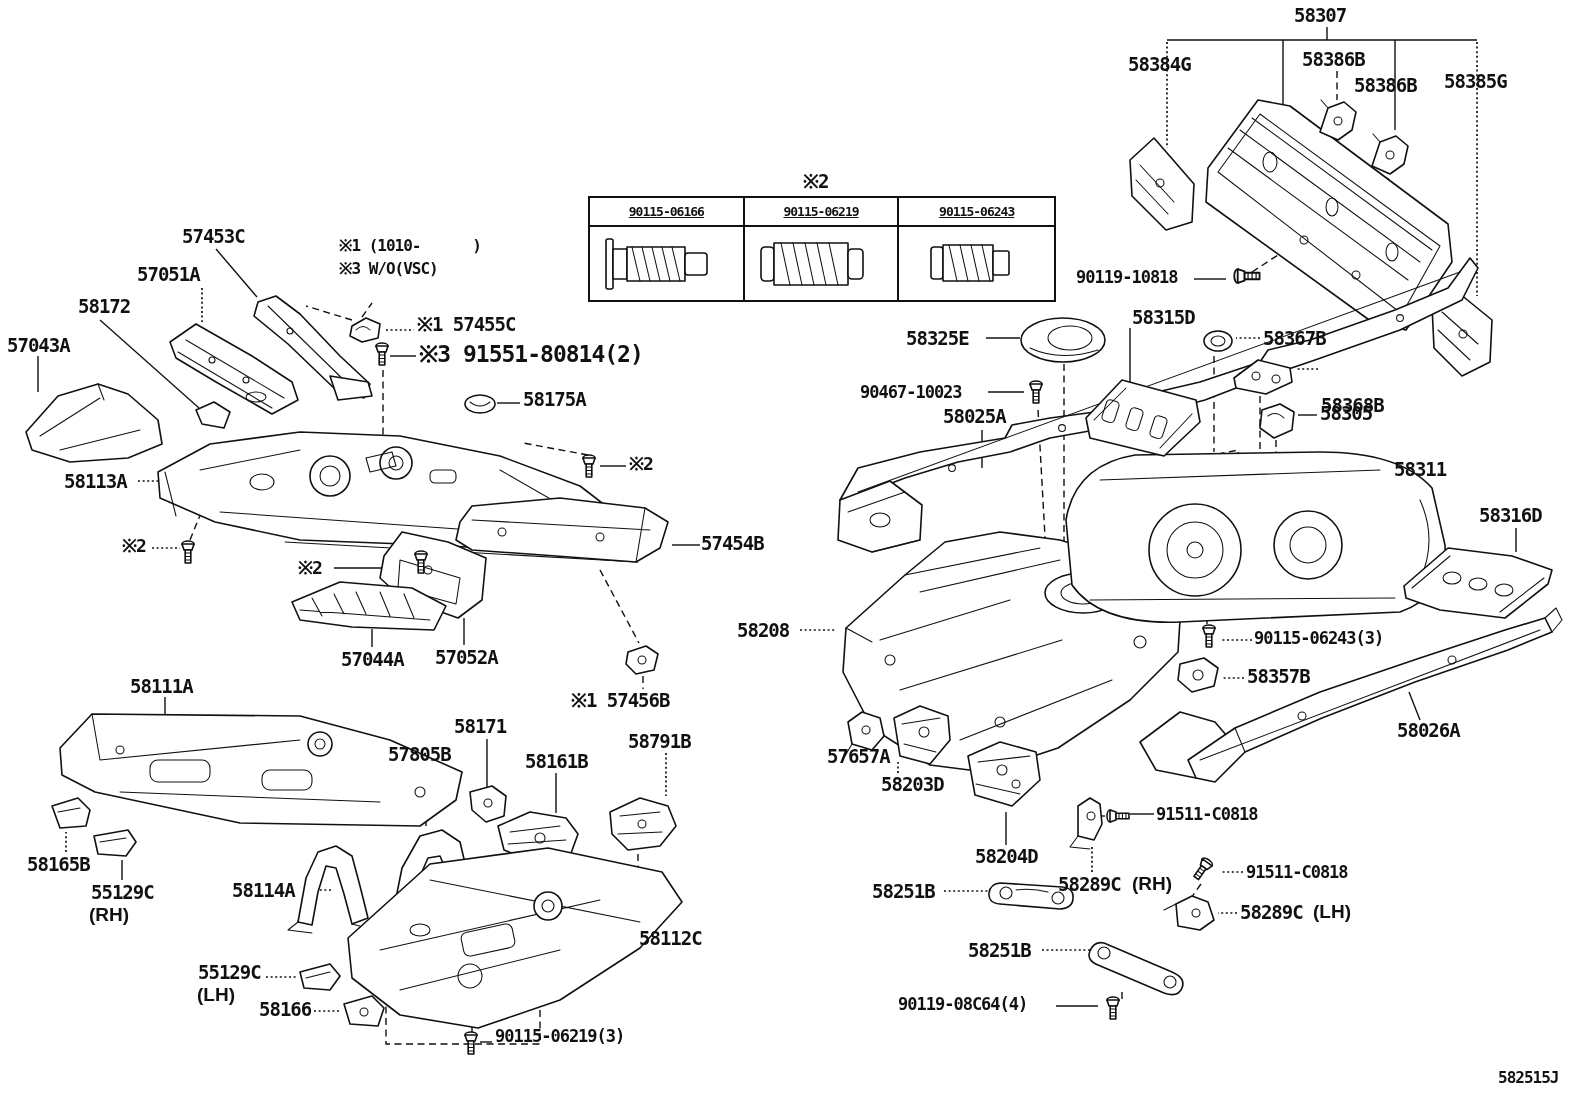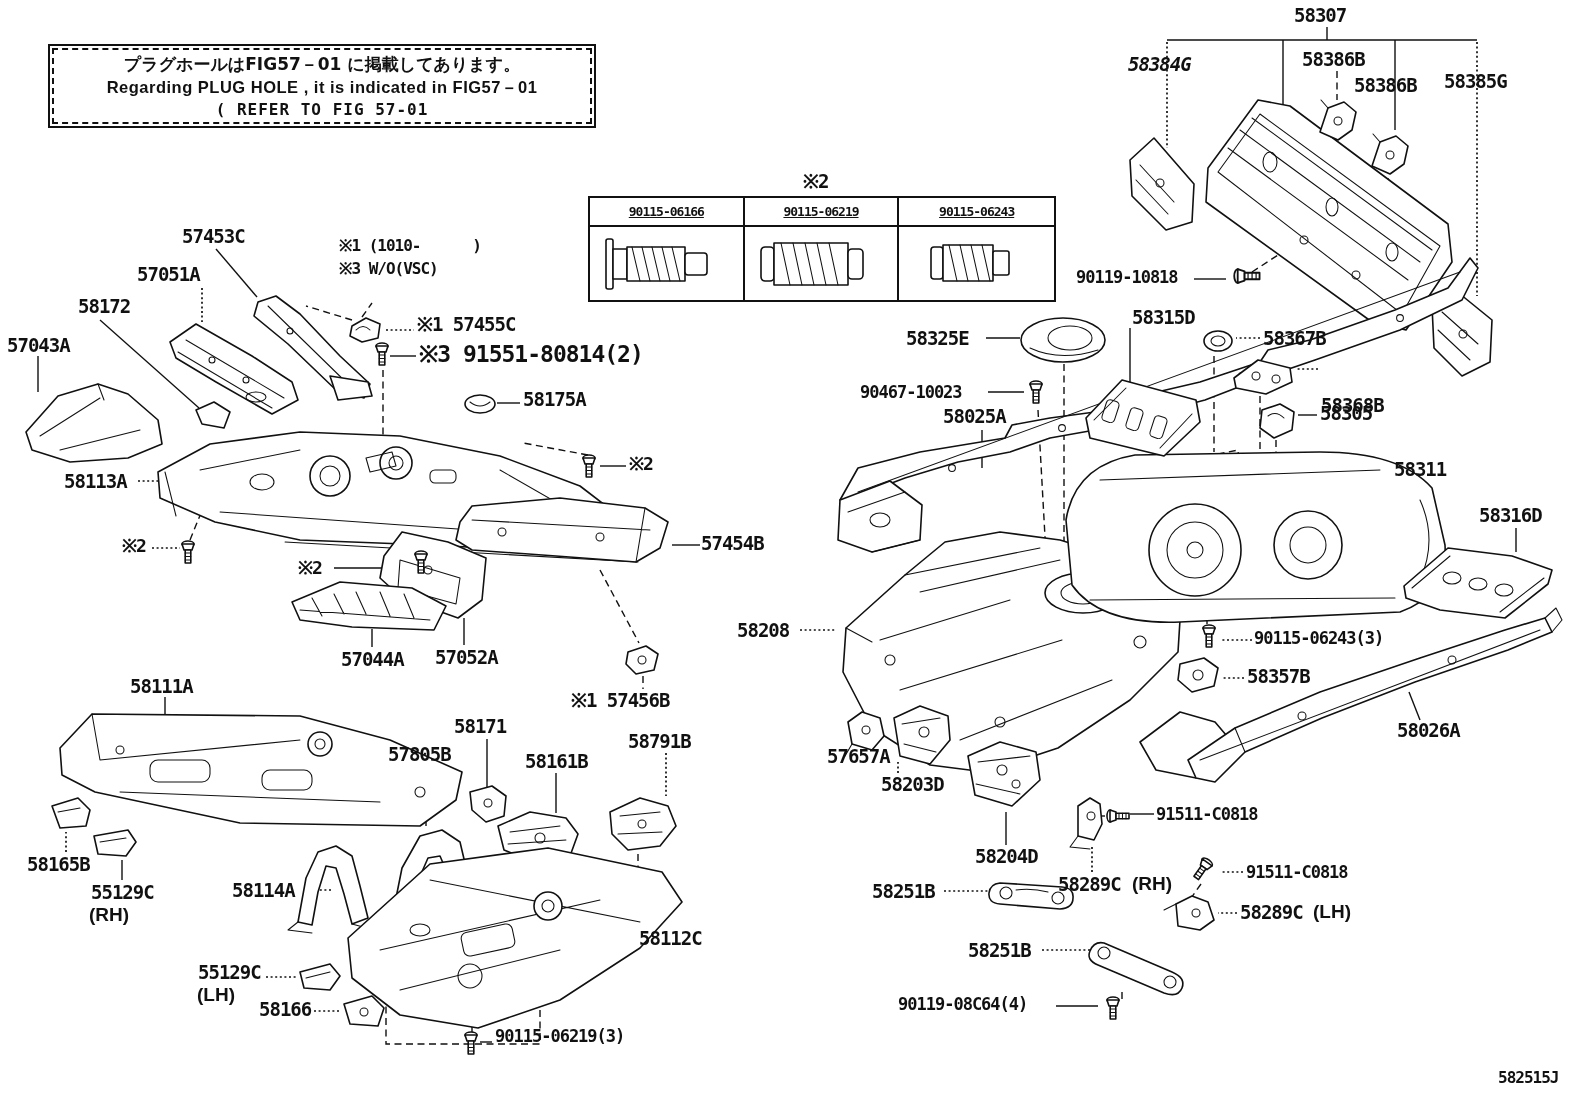--- a/index.html
+++ b/index.html
@@ -408,27 +408,20 @@
   <use href="#bolt" transform="translate(382,348)"></use>
   <use href="#bolt" transform="translate(1036,386)"></use>
   <use href="#bolt" transform="translate(1209,630)"></use>
   <use href="#bolt" transform="translate(471,1037)"></use>
   <use href="#bolt" transform="translate(1113,1002)"></use>
   <use href="#bolt" transform="translate(1112,816) rotate(-90)"></use>
   <use href="#bolt" transform="translate(1206,864) rotate(35)"></use>
   <use href="#bolt" transform="translate(1240,276) rotate(-90) scale(1.15)"></use>
 </svg>
 
-<div id="notebox">
-  <div class="inner">
-    <div class="jp">プラグホールはFIG57－01 に掲載してあります。</div>
-    <div class="en">Regarding  PLUG  HOLE  ,  it  is  indicated  in  FIG57－01</div>
-    <div class="ref">( REFER TO FIG 57-01</div>
-  </div>
-</div>
 
 <div id="tmark">※2</div>
 <div id="ftable">
   <div class="hd">90115-06166</div>
   <div class="hd">90115-06219</div>
   <div class="hd">90115-06243</div>
   <div class="cell">
     <svg width="140" height="66" viewBox="0 0 140 66">
       <rect class="pt" x="10" y="8" width="7" height="50" rx="2"></rect>
       <rect class="pt" x="17" y="18" width="14" height="30"></rect>
@@ -450,21 +443,21 @@
       <rect class="pt" x="24" y="16" width="12" height="32" rx="3"></rect>
       <rect class="pt" x="36" y="14" width="50" height="36"></rect>
       <path class="tn" d="M42,14 l8,36 M53,14 l8,36 M64,14 l8,36 M75,14 l8,36"></path>
       <rect class="pt" x="86" y="20" width="16" height="24" rx="2"></rect>
     </svg>
   </div>
 </div>
 
 <div id="labels">
       <div class="label" style="left: 1294px; top: 6px;">58307</div>
-      <div class="label" style="left: 1128px; top: 55px; font-style: italic;">58384G</div>
+      <div class="label" style="left: 1128px; top: 55px;">58384G</div>
       <div class="label" style="left: 1302px; top: 50px;">58386B</div>
       <div class="label" style="left: 1354px; top: 76px;">58386B</div>
       <div class="label" style="left: 1444px; top: 72px;">58385G</div>
       <div class="label" style="left: 1076px; top: 269px; font-size: 17px;">90119-10818</div>
       <div class="label" style="left: 1095px; top: 308px; margin-left: 37px;">58315D</div>
       <div class="label" style="left: 906px; top: 329px;">58325E</div>
       <div class="label" style="left: 1263px; top: 329px;">58367B</div>
       <div class="label" style="left: 1321px; top: 359px; margin-top: 37px;">58368B</div>
       <div class="label" style="left: 1320px; top: 404px;">58305</div>
       <div class="label" style="left: 860px; top: 384px; font-size: 17px;">90467-10023</div>

